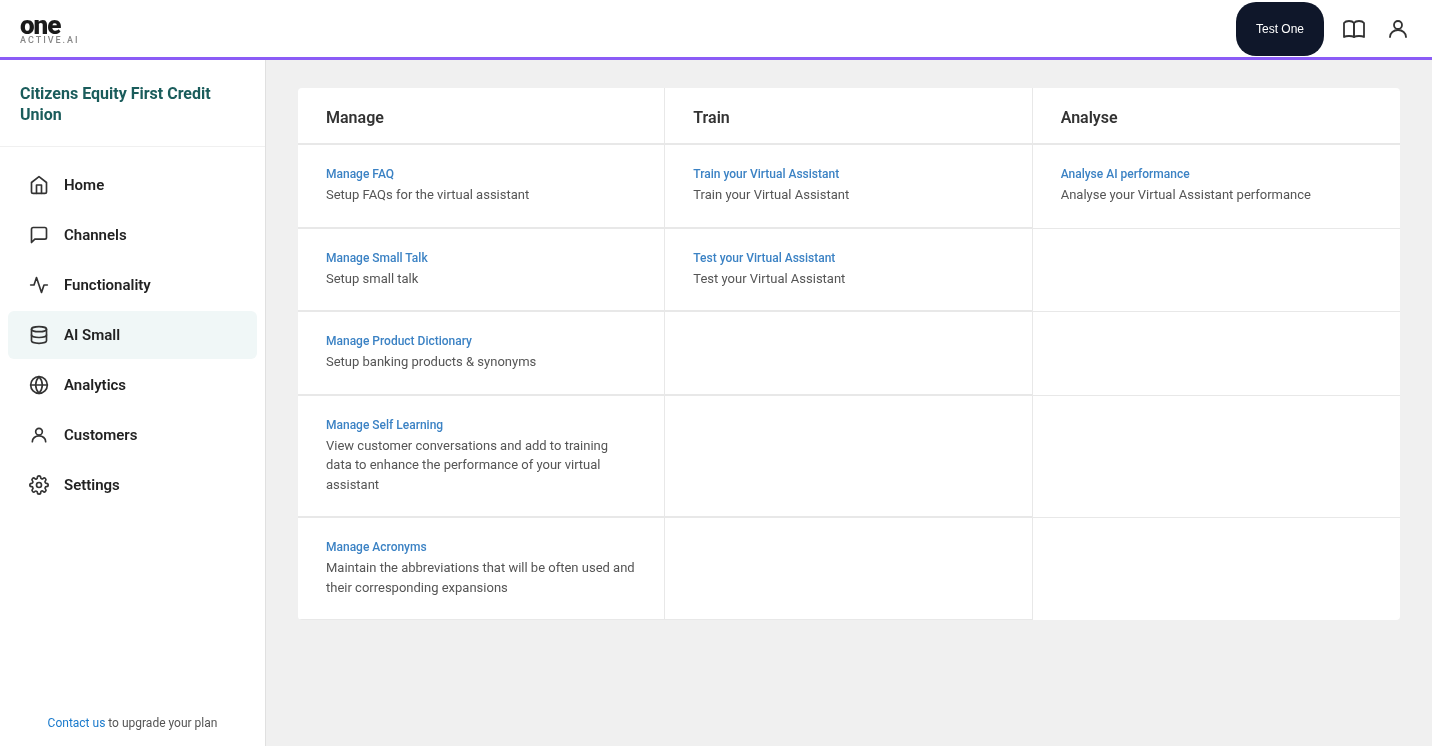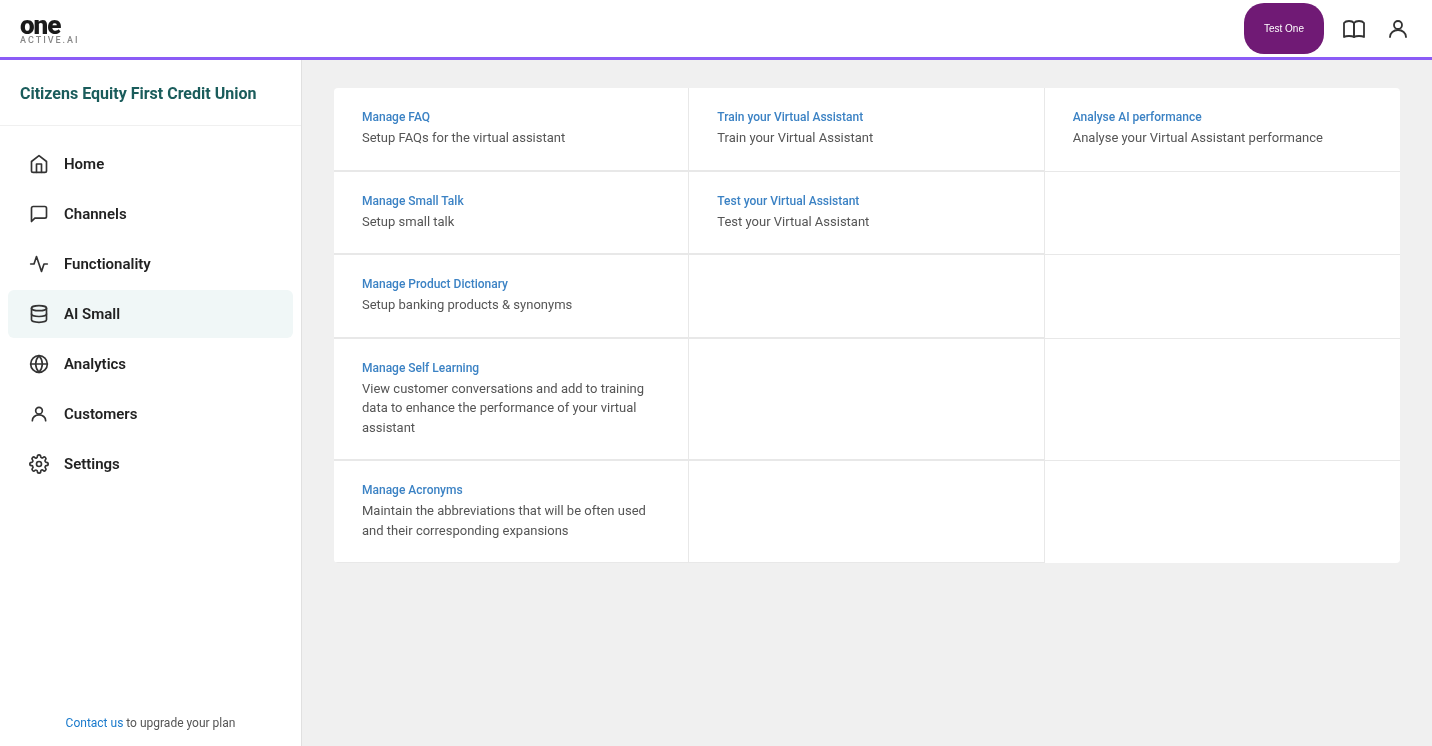--- a/index.html
+++ b/index.html
@@ -20,26 +20,26 @@
     .header-logo {
       display: flex;
       align-items: center;
     }
     .header-actions {
       display: flex;
       align-items: center;
       gap: 16px;
     }
     .test-btn {
-      background: #701a75;
+      background: #0f172a;
       color: #fff;
       border: none;
       border-radius: 20px;
       padding: 20px 20px;
-      font-size: 10px;
+      font-size: 12px;
       font-weight: 500;
       cursor: pointer;
     }
     .header-icon {
       width: 28px;
       height: 28px;
       display: flex;
       align-items: center;
       justify-content: center;
       cursor: pointer;
@@ -49,21 +49,21 @@
 
     
     .layout {
       display: flex;
       flex: 1;
       overflow: hidden;
     }
 
     
     .sidebar {
-      width: 302px;
+      width: 266px;
       background: #fff;
       border-right: 1px solid #e0e0e0;
       display: flex;
       flex-direction: column;
       flex-shrink: 0;
     }
     .sidebar-org {
       padding: 24px 20px 20px;
       font-size: 16px;
       font-weight: 700;
@@ -280,20 +280,25 @@
     </nav>
     <div class="sidebar-footer">
       <a href="#">Contact us</a>
       <span>to upgrade your plan</span>
     </div>
   </div>
 
   <div class="main">
     <div class="content-card">
 
+      <div class="headers-row">
+        <div class="col-header">Manage</div>
+        <div class="col-header">Train</div>
+        <div class="col-header">Analyse</div>
+      </div>
 
       <div class="body-rows">
 
         <div class="body-row">
           <div class="grid-cell">
             <a class="cell-link">Manage FAQ</a>
             <p class="cell-desc">Setup FAQs for the virtual assistant</p>
           </div>
           <div class="grid-cell">
             <a class="cell-link">Train your Virtual Assistant</a>

